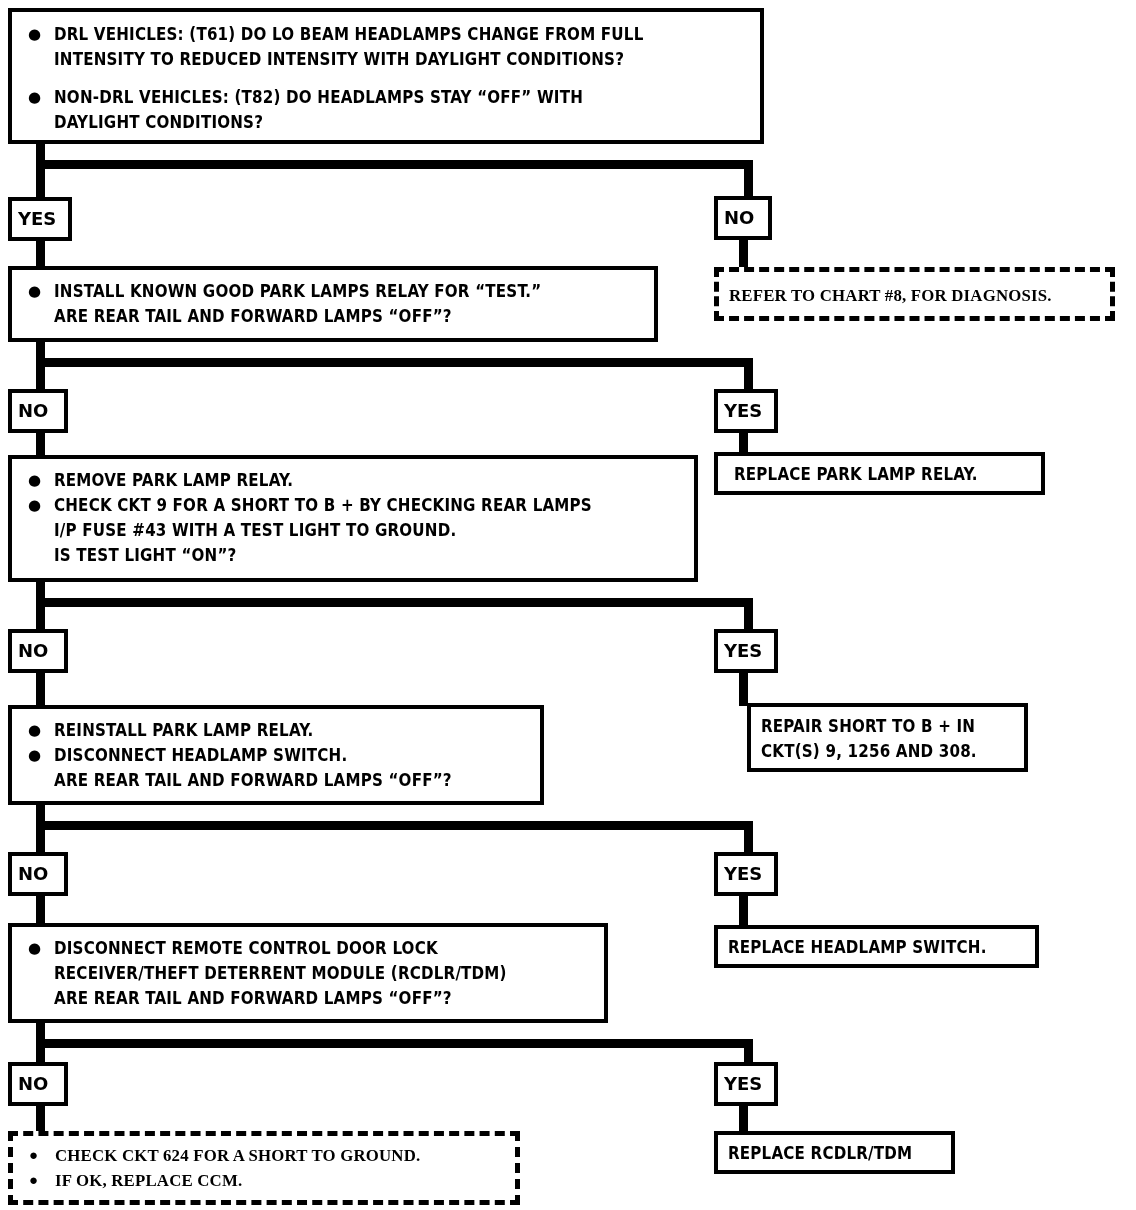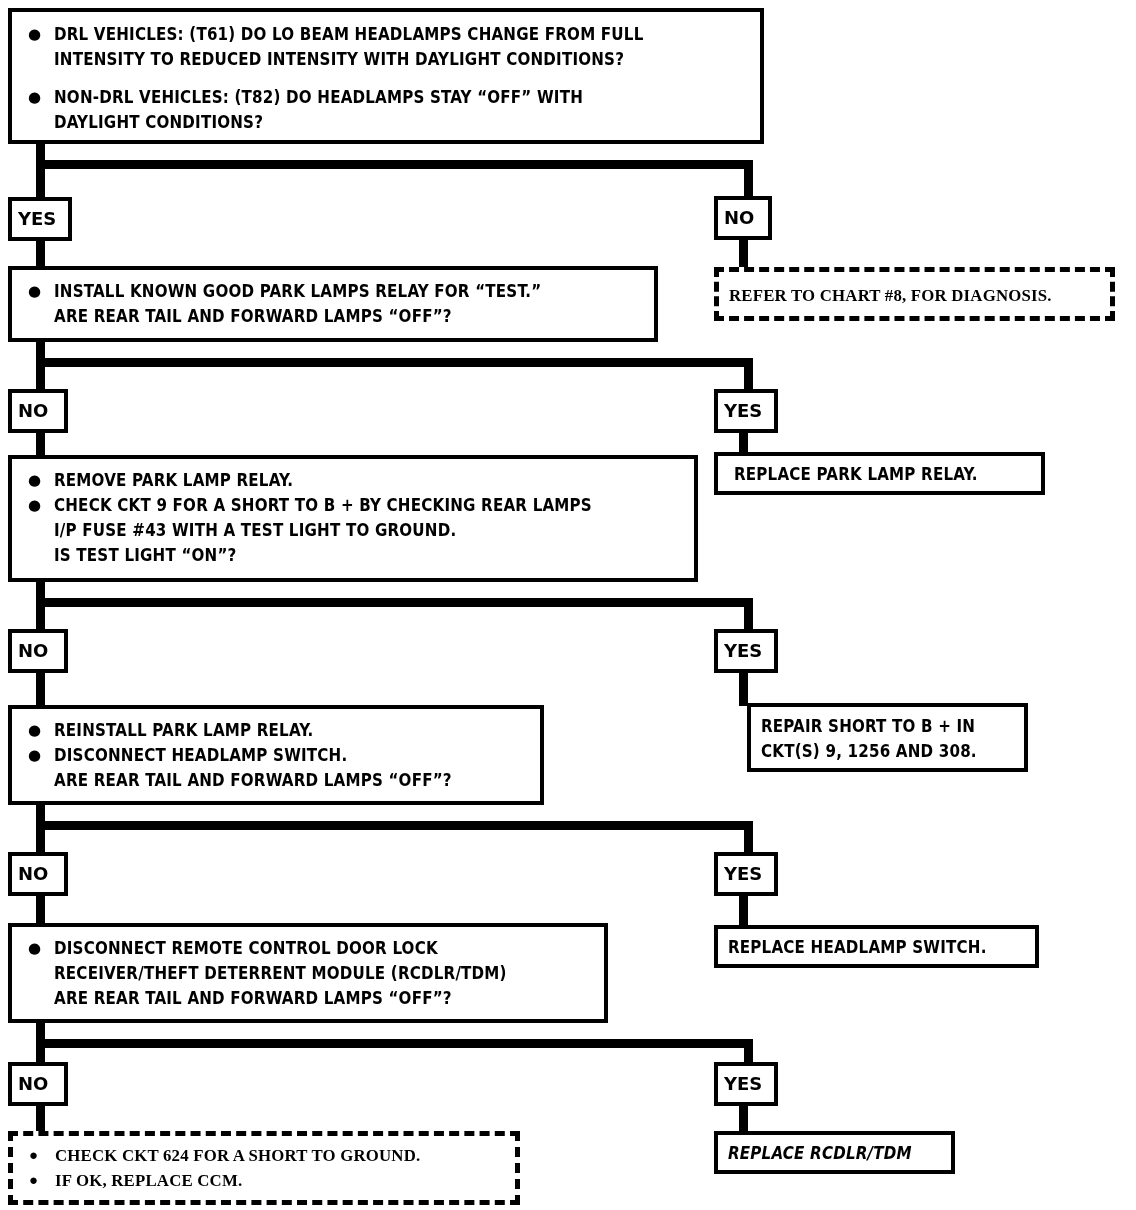--- a/index.html
+++ b/index.html
@@ -279,19 +279,19 @@
       </div>
       <div class="bullet-row">
         <div class="bullet">●</div>
         <div class="bullet-text">
           <div class="line">IF OK, REPLACE CCM.</div>
         </div>
       </div>
     </div>
   </div>
 
-  <div class="box" style="left:714px; top:1131px; width:241px; height:43px;font-style:italic;">
+  <div class="box" style="left:714px; top:1131px; width:241px; height:43px;">
     <div class="box-inner" style="padding:6px 4px 0 10px;">
       <div class="line">REPLACE  RCDLR/TDM</div>
     </div>
   </div>
 
 </div>
 
 </body></html>

